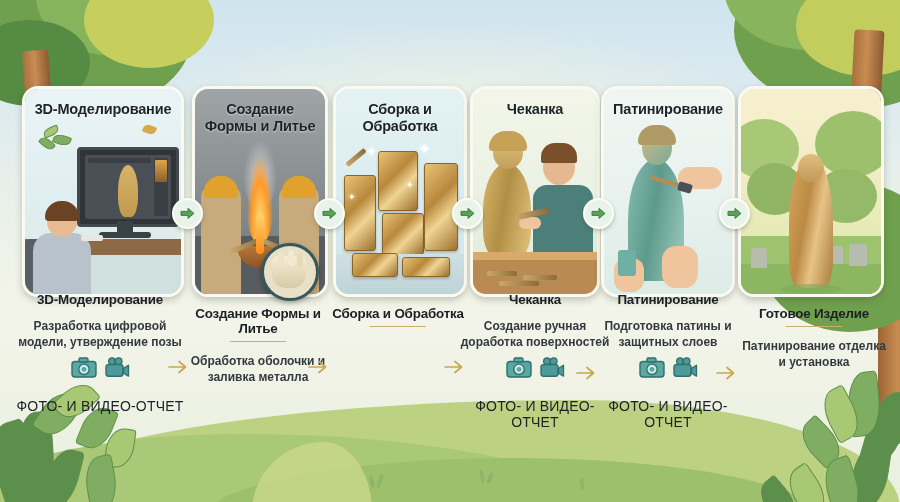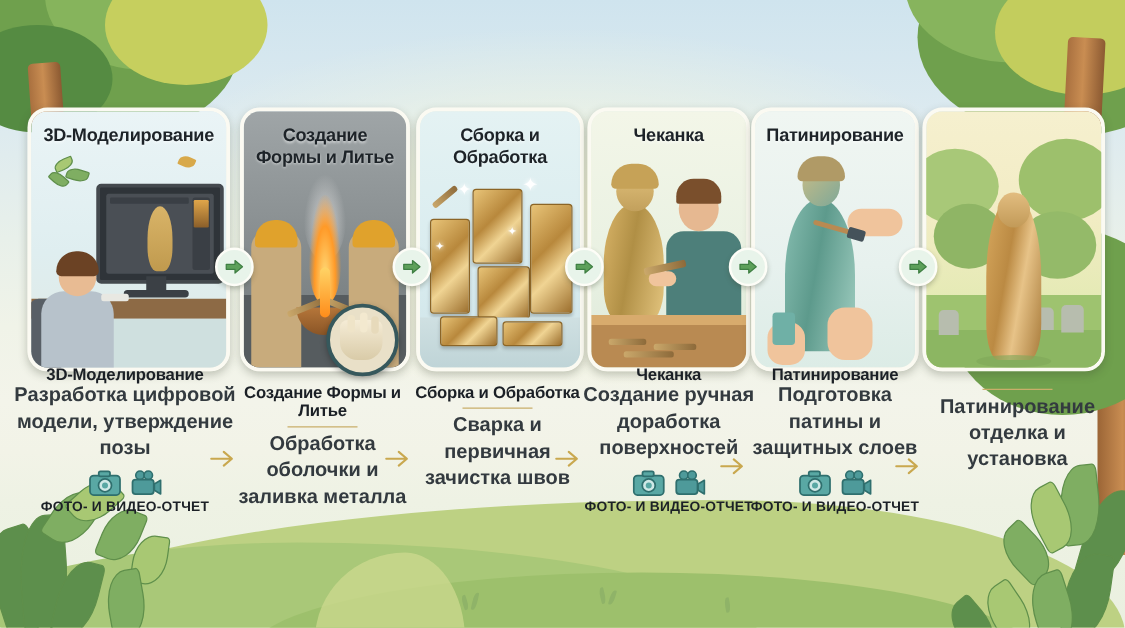--- a/index.html
+++ b/index.html
@@ -136,26 +136,26 @@
   
   .captions{position:absolute;left:0;top:292px;width:900px;height:120px;}
   .cap{position:absolute;text-align:center;}
   .cap-title{
     font-size:13.4px;font-weight:bold;color:#1b2026;line-height:1.12;letter-spacing:-.2px;
   }
   .cap-rule{
     width:56px;height:1px;background:#c9ae6a;margin:5px auto 4px;
   }
   .cap-desc{
-    font-size:16px;color:#333a3f;line-height:1.3;font-weight:600;
+    font-size:12px;color:#333a3f;line-height:1.3;font-weight:600;margin-top:12px;
   }
   .report{margin-top:7px;}
   .report-icons{display:flex;justify-content:center;gap:7px;align-items:flex-end;}
   .report-label{
-    margin-top:3px;font-size:11px;font-weight:bold;color:#1b2026;letter-spacing:.2px;
+    margin-top:20px;font-size:14px;font-weight:normal;color:#1b2026;letter-spacing:.2px;
   }
 
   
   .cap-arrow{
     position:absolute;width:24px;height:18px;z-index:5;
   }
   .cap-arrow svg{display:block;}
 </style>
 </head>
 <body>
@@ -393,21 +393,20 @@
 
     <div class="cap" style="left:184px;width:148px;top:14px;">
       <div class="cap-title">Создание Формы и Литье</div>
       <div class="cap-rule"></div>
       <div class="cap-desc">Обработка оболочки и заливка металла</div>
     </div>
 
     <div class="cap" style="left:328px;width:140px;top:14px;">
       <div class="cap-title">Сборка и Обработка</div>
       <div class="cap-rule"></div>
-      <div class="cap-desc">Сварка и первичная зачистка швов</div>
     </div>
 
     <div class="cap" style="left:455px;width:160px;top:0;">
       <div class="cap-title">Чеканка</div>
       <div class="cap-desc">Создание ручная доработка поверхностей</div>
       <div class="report">
         <div class="report-icons">
           <svg width="26" height="21" viewBox="0 0 26 21">
             <rect x="1" y="4.5" width="24" height="15.5" rx="3" fill="#59a8a4" stroke="#2f6f6e" stroke-width="1.4"></rect>
             <rect x="8" y="1" width="9" height="4" rx="1.4" fill="#59a8a4" stroke="#2f6f6e" stroke-width="1.4"></rect>
@@ -441,20 +440,21 @@
             <circle cx="14.6" cy="4.2" r="3.4" fill="#4e9a9a" stroke="#2f6f6e" stroke-width="1.3"></circle>
             <rect x="2" y="7.6" width="17" height="11.6" rx="2.4" fill="#4e9a9a" stroke="#2f6f6e" stroke-width="1.4"></rect>
             <path d="M19.5 11.2l5-3v11l-5-3z" fill="#4e9a9a" stroke="#2f6f6e" stroke-width="1.3" stroke-linejoin="round"></path>
           </svg>
         </div>
         <div class="report-label">ФОТО- И ВИДЕО-ОТЧЕТ</div>
       </div>
     </div>
 
     <div class="cap" style="left:738px;width:152px;top:14px;">
+      <div class="cap-title">Готовое Изделие</div>
       <div class="cap-rule"></div>
       <div class="cap-desc">Патинирование отделка и установка</div>
     </div>
 
     <div class="cap-arrow" style="left:166px;top:66px;">
       <svg width="24" height="18" viewBox="0 0 24 18">
         <path d="M3 9h16M13 3.5L19.5 9 13 14.5" fill="none" stroke="#c9a84f" stroke-width="1.7" stroke-linecap="round" stroke-linejoin="round"></path>
       </svg>
     </div>
     <div class="cap-arrow" style="left:306px;top:66px;">

